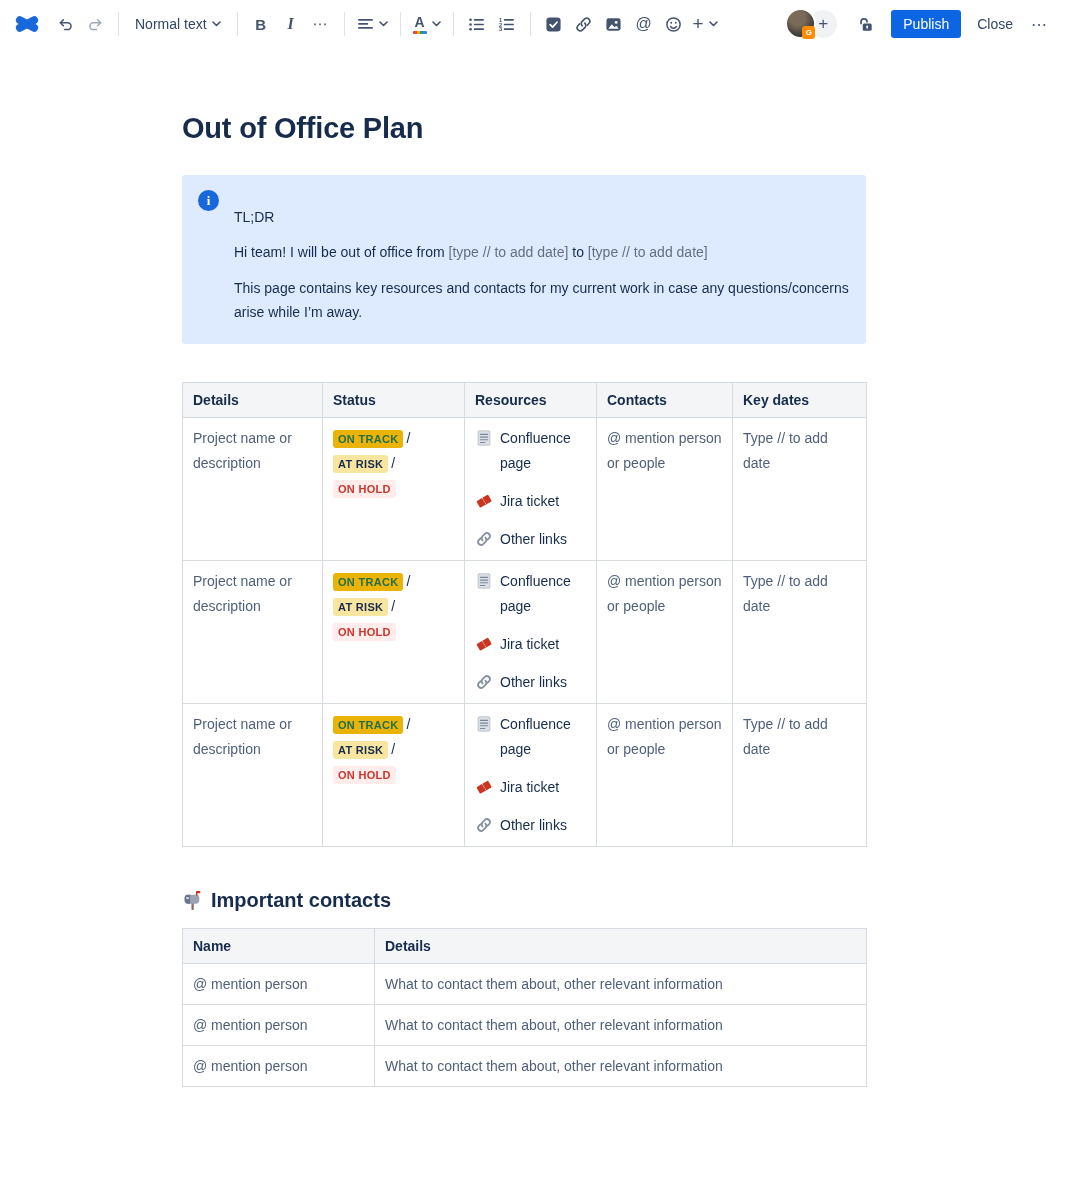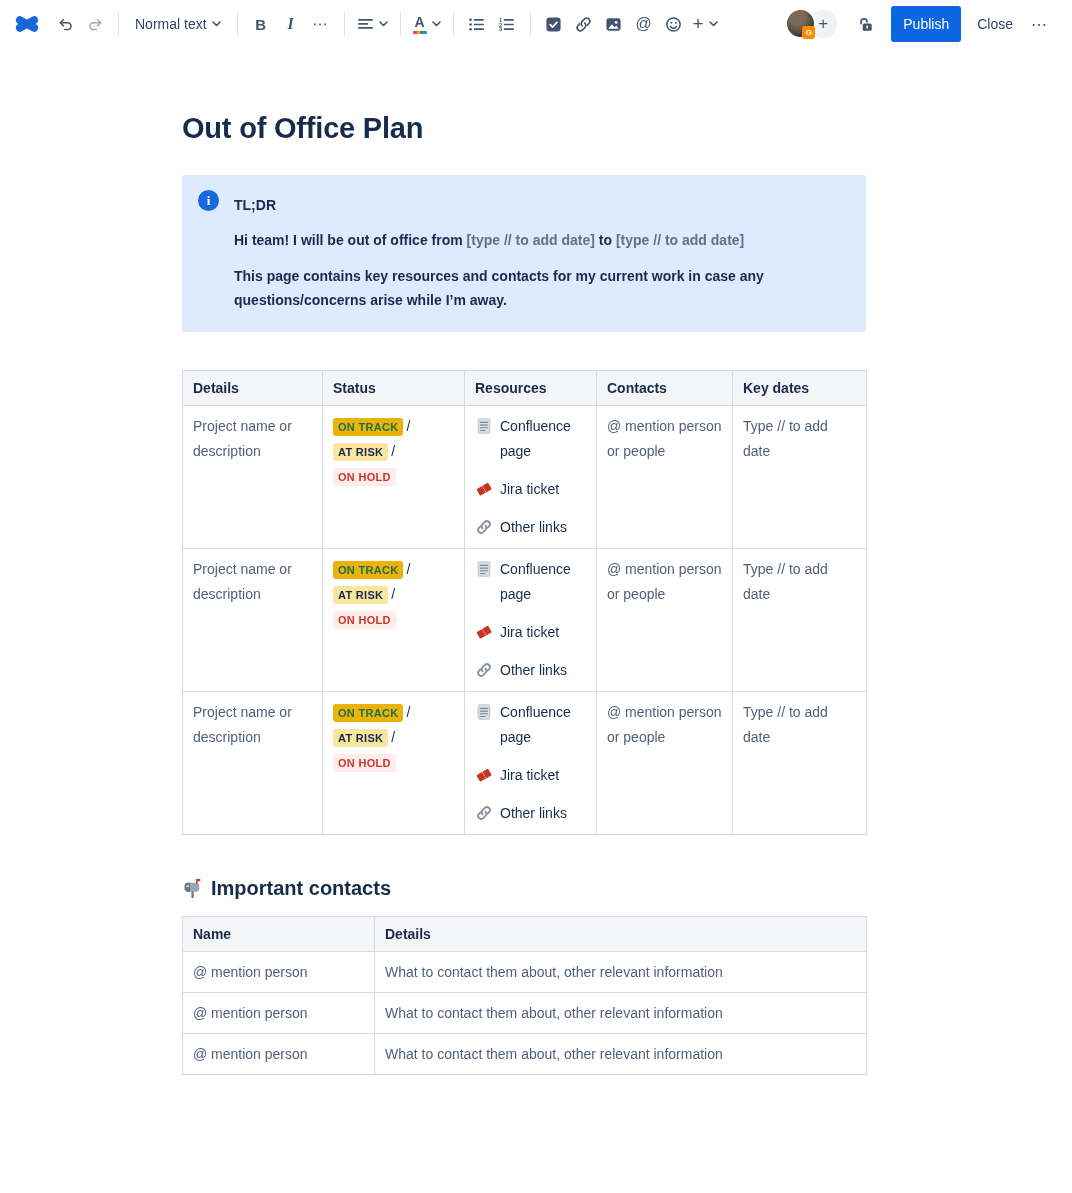--- a/index.html
+++ b/index.html
@@ -60,21 +60,21 @@
     border: 2px solid #fff; cursor: pointer; z-index: 2;
   }
   .avatar-badge {
     position: absolute; left: 17px; top: 18px; z-index: 3;
     width: 13px; height: 13px; border-radius: 3px; background: #FF8B00;
     color: #fff; font-size: 8px; font-weight: 700;
     display: flex; align-items: center; justify-content: center;
   }
   .publish-btn {
     background: #0C66E4; color: #fff; font-size: 14px; font-weight: 500;
-    border: none; border-radius: 3px; height: 36px; padding: 0 12px;
+    border: none; border-radius: 3px; height: 28px; padding: 0 12px;
     margin: 0 6px 0 10px; cursor: pointer; font-family: inherit;
   }
   .close-btn { color: #344563; font-size: 14px; padding: 0 10px; cursor: pointer; }
   .more-right { font-size: 16px; letter-spacing: 1px; color: #44546F; padding: 0 8px; cursor: pointer; }
 
   
   .content { width: 684px; margin-left: 182px; padding-top: 64px; }
 
   h1.page-title { font-size: 29px; font-weight: 600; margin: 0 0 30px 0; color: #172B4D; letter-spacing: -0.2px; }
 
@@ -82,22 +82,22 @@
     background: #DEEBFF; border-radius: 3px; padding: 14px 16px;
     display: flex; gap: 15px; margin-bottom: 38px;
   }
   .info-icon {
     flex: 0 0 auto; width: 21px; height: 21px; border-radius: 50%;
     background: #1868DB; color: #fff; font-size: 13px; font-weight: 700;
     font-family: "Liberation Serif", serif;
     display: flex; align-items: center; justify-content: center; margin-top: 1px;
   }
   .info-body { font-size: 14px; line-height: 24px; }
-  .info-body .hd { font-weight: 700; margin: 4px 0 11px 0; }
-  .info-body p { margin: 0 0 12px 0; font-weight: bold; }
+  .info-body .hd { font-weight: 400; margin: 16px 0 11px 0; }
+  .info-body p { margin: 0 0 12px 0; }
   .info-body p:last-child { margin-bottom: 6px; }
   .placeholder-gray { color: #626F86; }
 
   h2.sec-heading {
     font-size: 20px; font-weight: 700; color: #172B4D;
     margin: 42px 0 16px 0; display: flex; align-items: center; gap: 8px;
   }
   .h-icon { width: 21px; height: 21px; flex: 0 0 auto; }
 
   table.ed-table { border-collapse: collapse; table-layout: fixed; width: 684px; font-size: 14px; }

